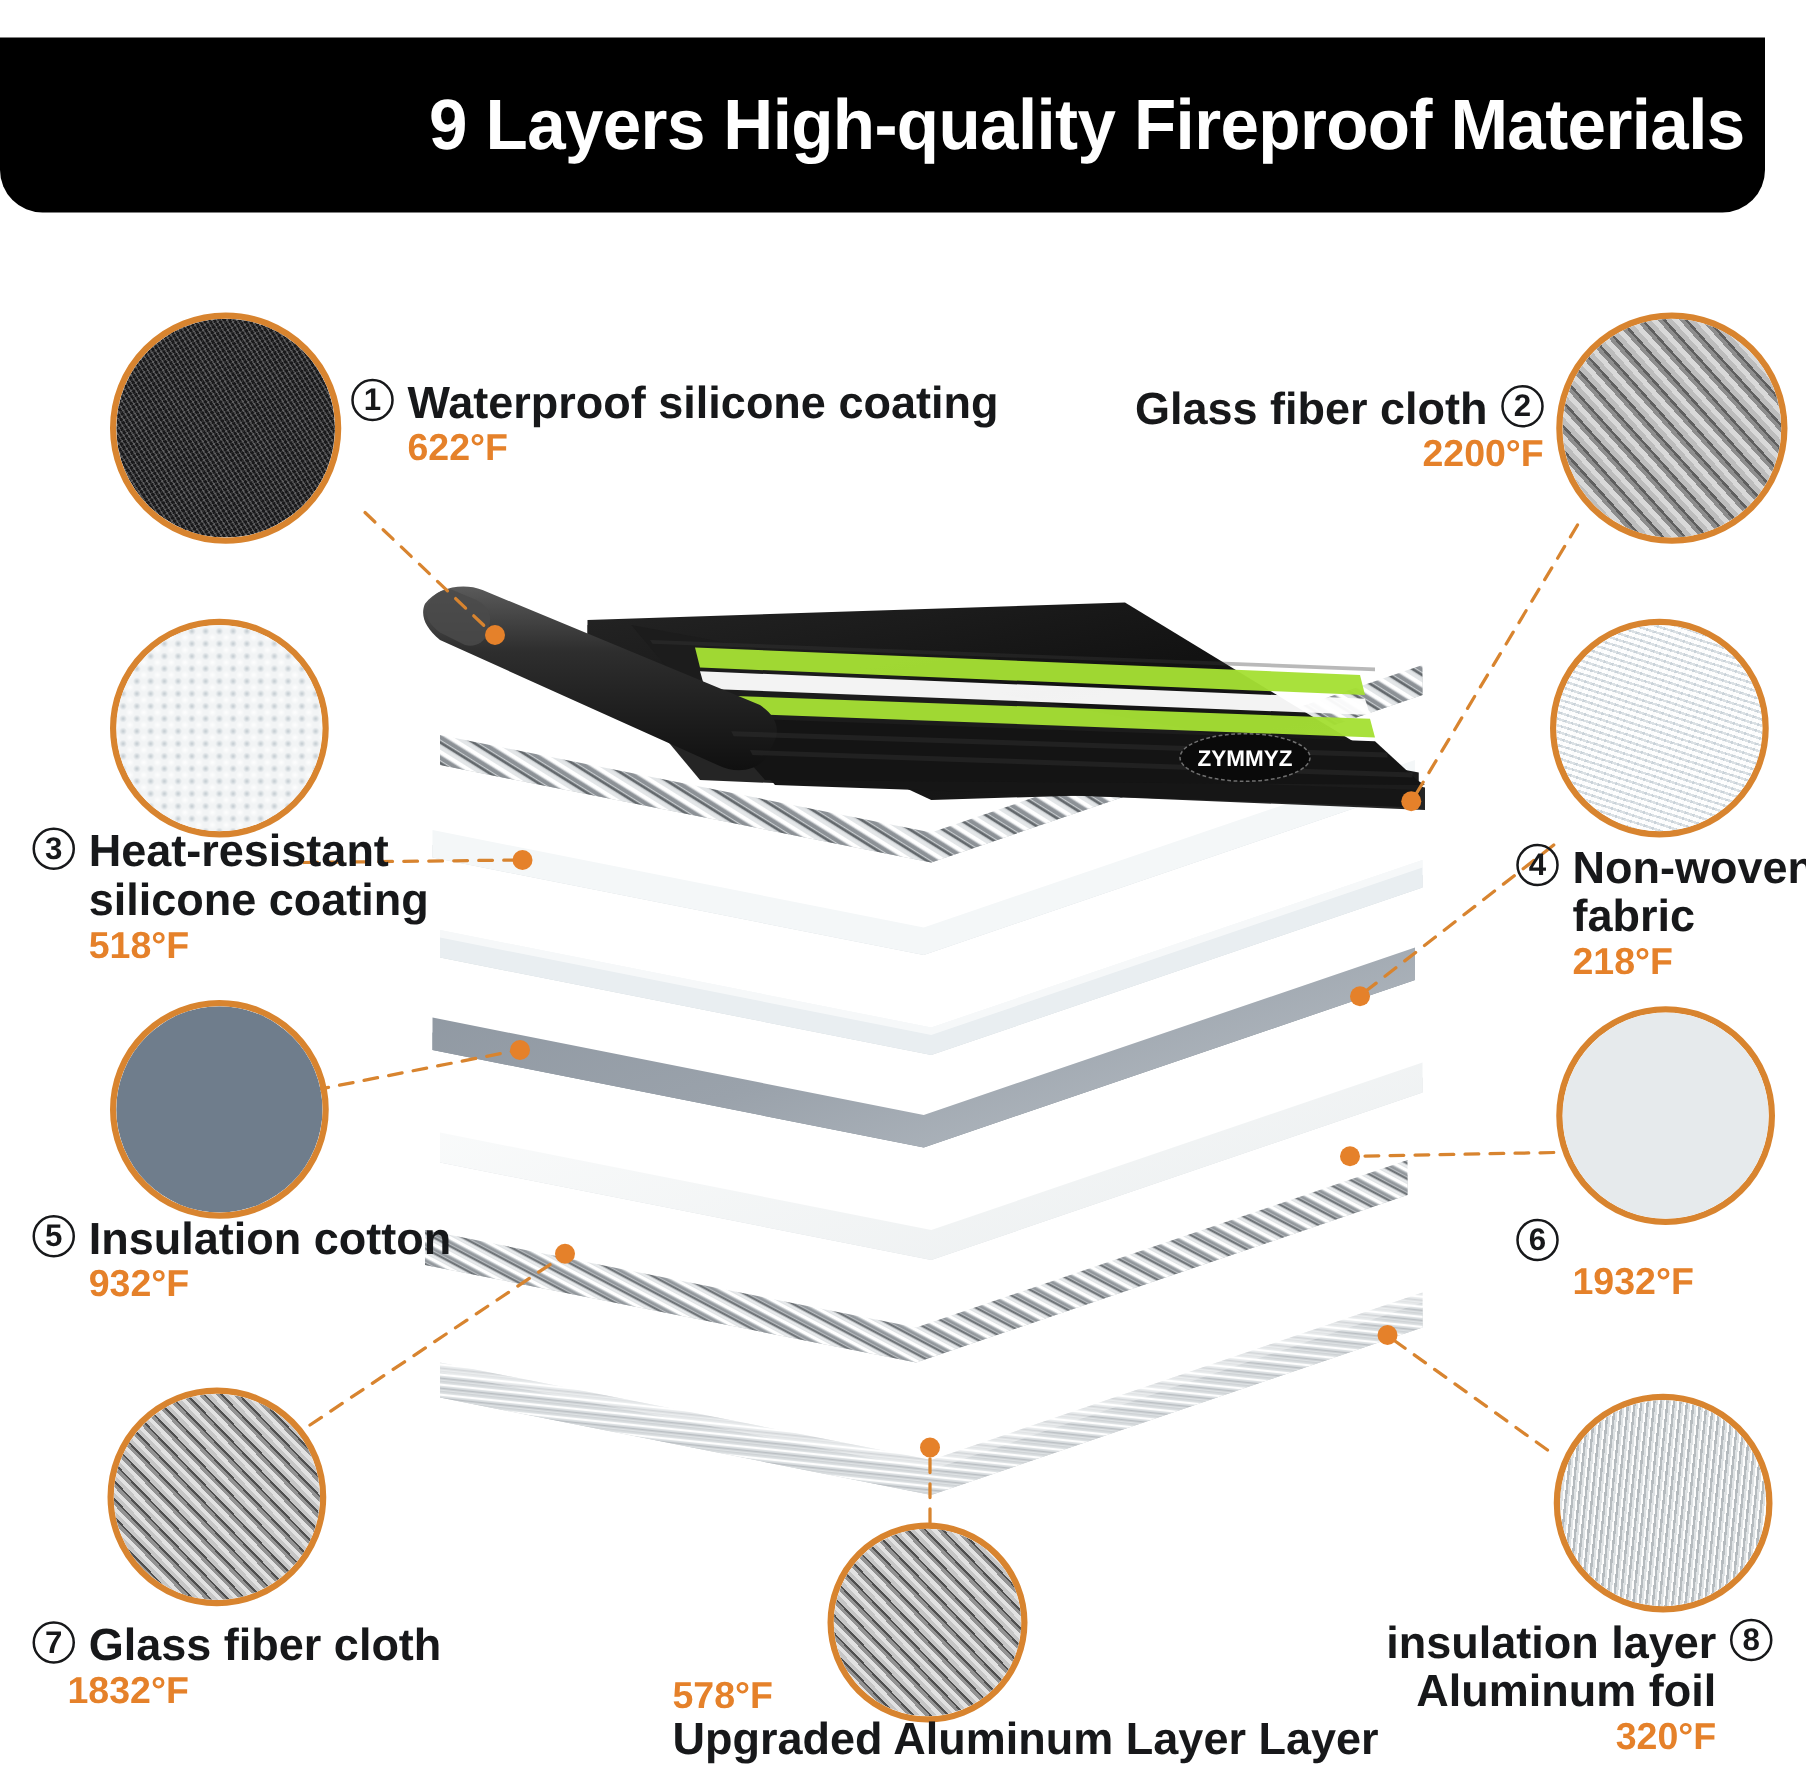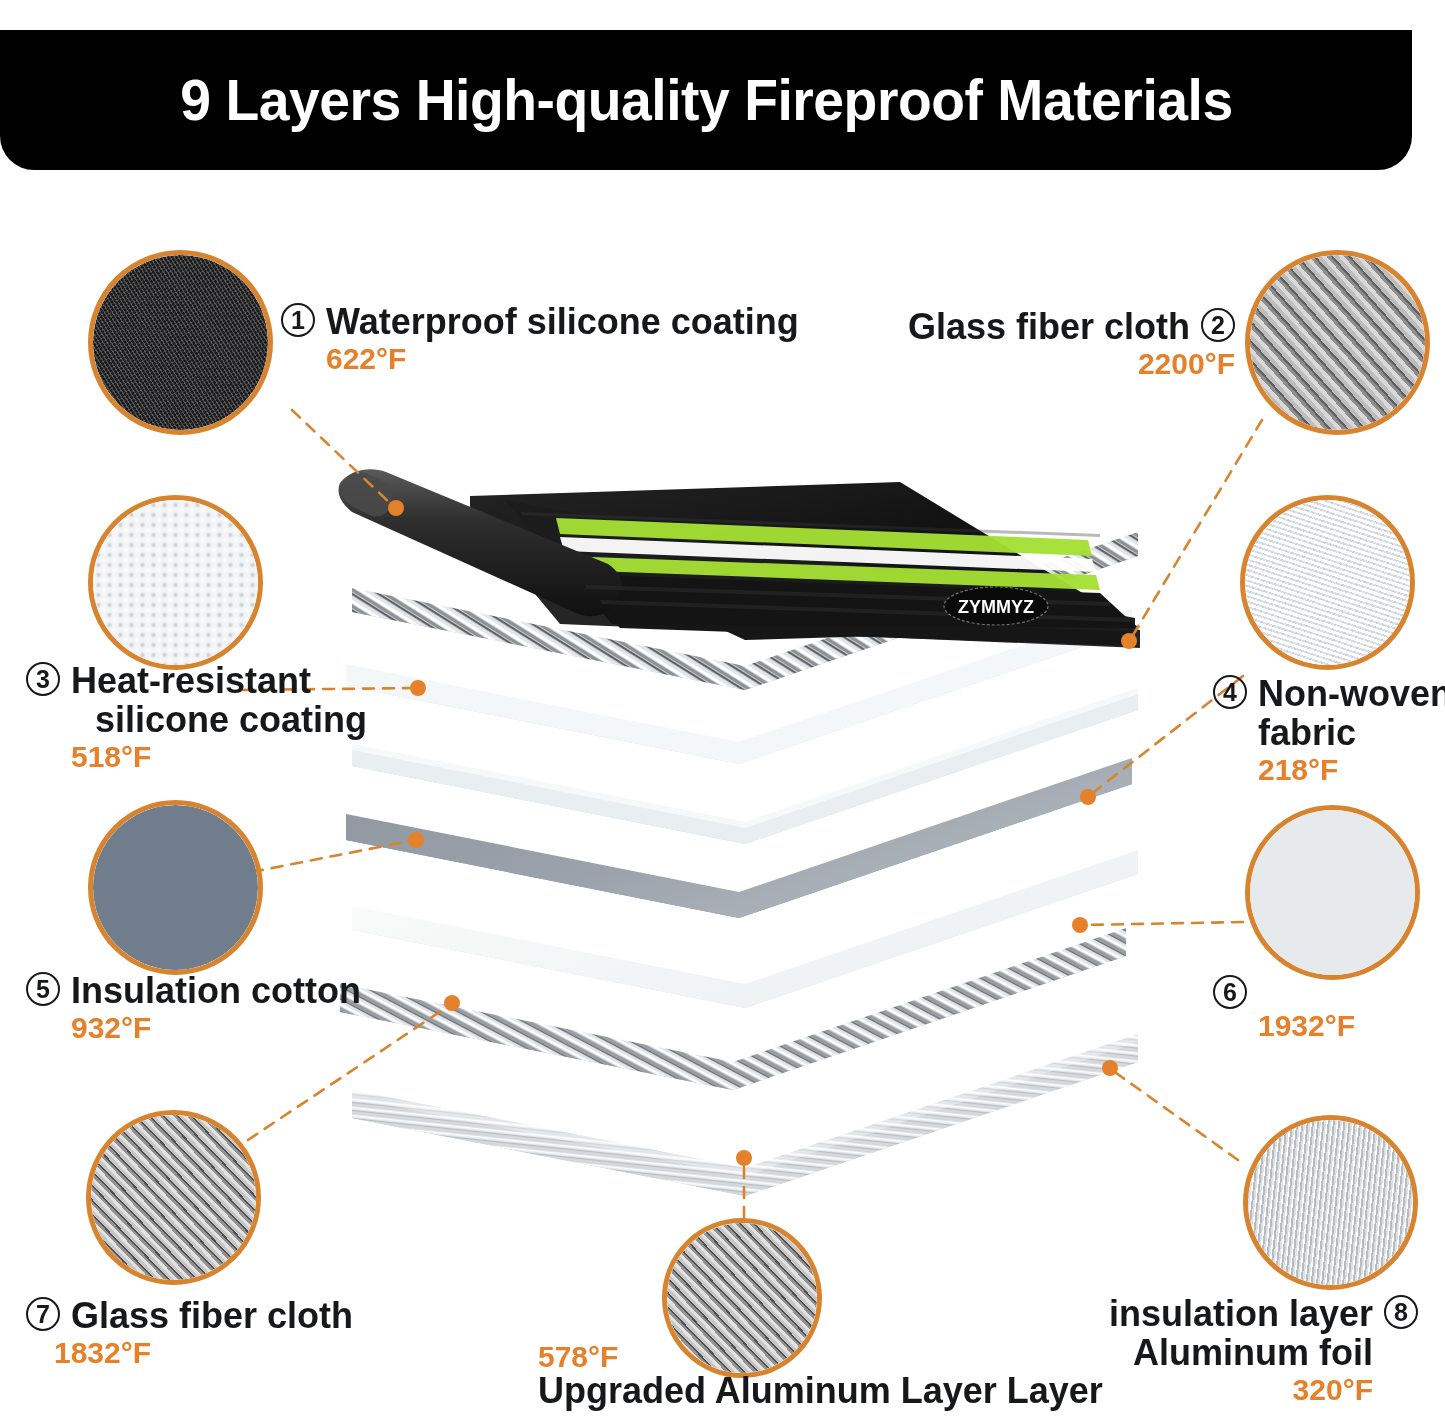--- a/index.html
+++ b/index.html
@@ -23,21 +23,21 @@
   .title-banner {
     position: absolute;
     left: 0;
     top: 30px;
     width: 1412px;
     height: 140px;
     background: #000000;
     border-radius: 0 0 34px 34px;
     display: flex;
     align-items: center;
-    justify-content: center;
+    justify-content: flex-end;
   }
   .title-text {
     color: #ffffff;
     font-size: 57px;
     font-weight: bold;
     letter-spacing: -0.5px;
     white-space: nowrap;
     transform: scaleX(0.97);
   }
 
@@ -358,21 +358,21 @@
       <span class="badge">2</span>
     </div>
     <div class="temp" style="margin-right:0px;">2200°F</div>
   </div>
 
   <div class="label" style="left:26px; top:662px;">
     <div class="row">
       <span class="badge">3</span>
       <span>
         <span class="line" style="display:block;">Heat-resistant</span>
-        <span class="line" style="display:block;margin-left:24px;">silicone coating</span>
+        <span class="line" style="display:block;">silicone coating</span>
       </span>
     </div>
     <div class="temp" style="margin-left:45px;">518°F</div>
   </div>
 
   <div class="label" style="left:1213px; top:675px;">
     <div class="row">
       <span class="badge">4</span>
       <span>
         <span class="line" style="display:block;">Non-woven</span>

